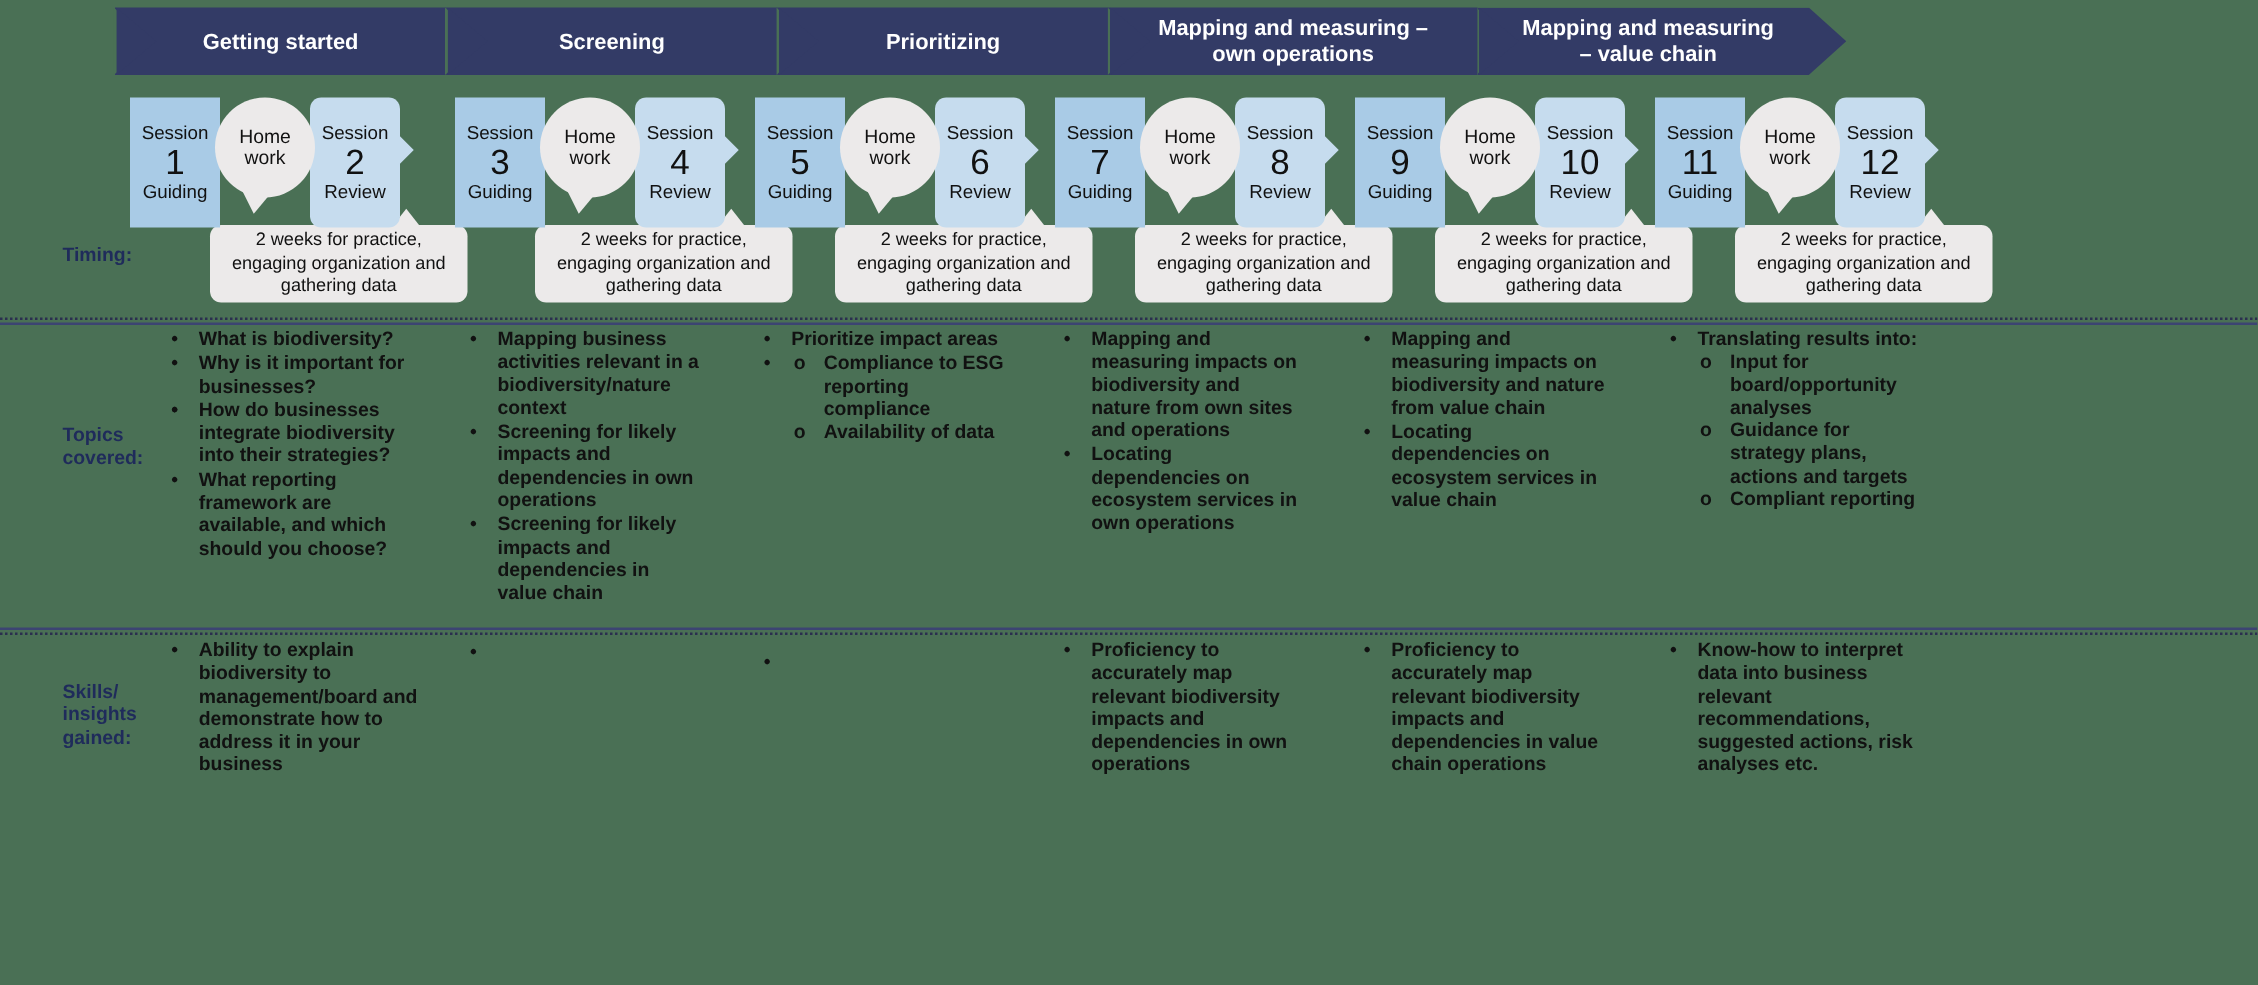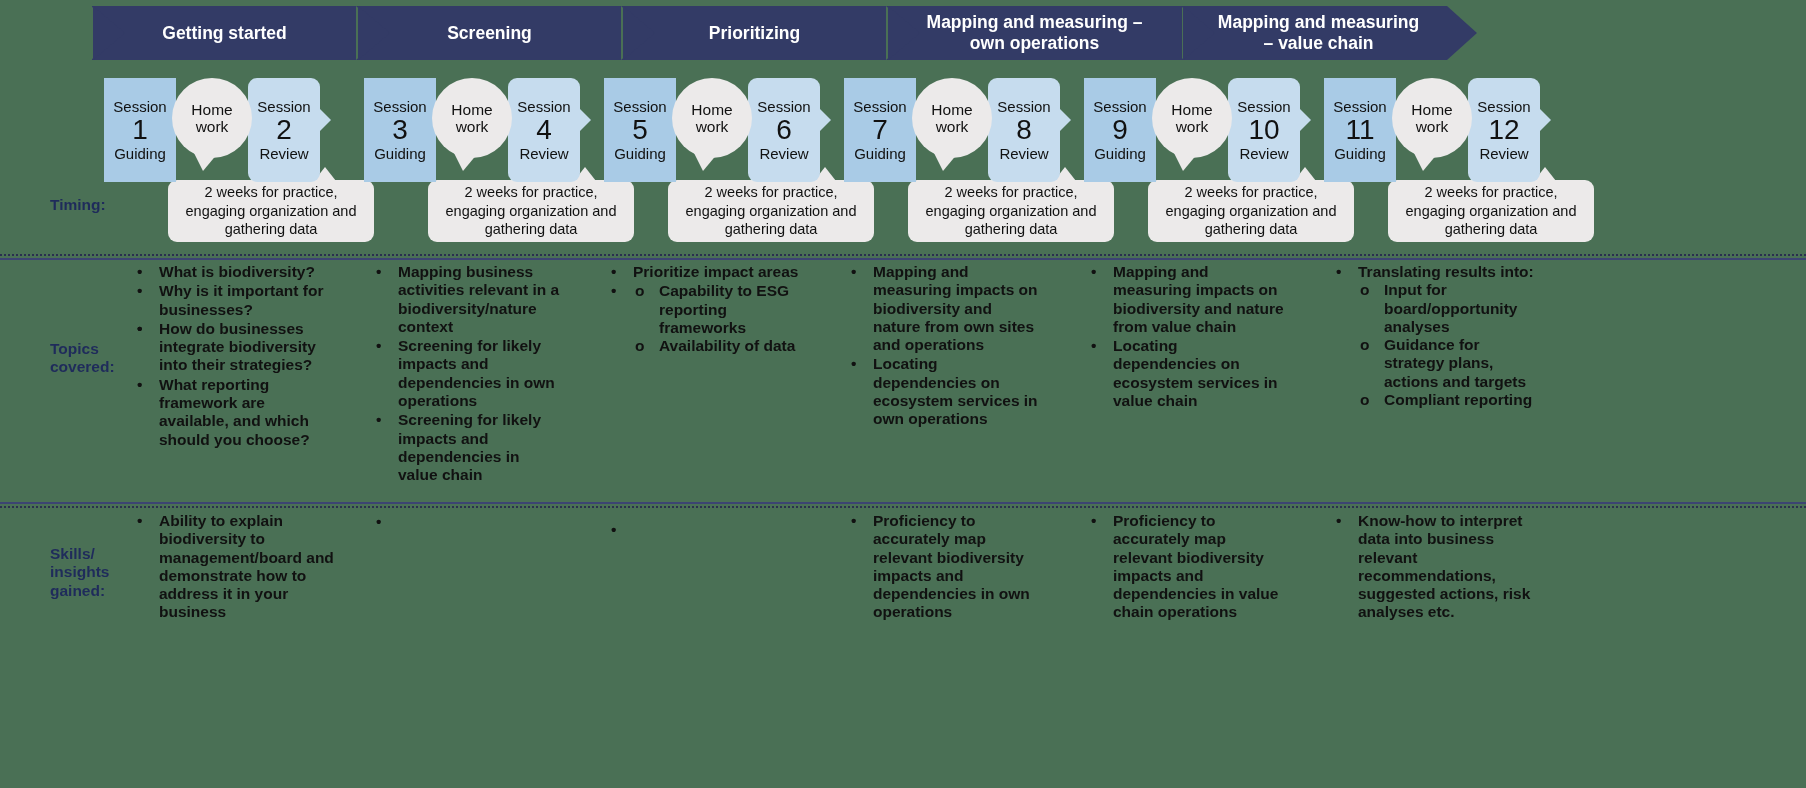--- a/index.html
+++ b/index.html
@@ -335,21 +335,21 @@
         <ul class="blist">
           <li>
             <span class="bl">•</span>
             <span class="txt">Prioritize impact areas</span>
           </li>
           <li>
             <span class="bl">•</span>
             <ul class="sub">
               <li>
                 <span class="bl">o</span>
-                <span class="txt">Capability to ESG reporting frameworks</span>
+                <span class="txt">Compliance to ESG reporting compliance</span>
               </li>
               <li>
                 <span class="bl">o</span>
                 <span class="txt">Availability of data</span>
               </li>
             </ul>
           </li>
         </ul>
       </div>
       <div class="col" style="left: 845px; width: 195px;">

